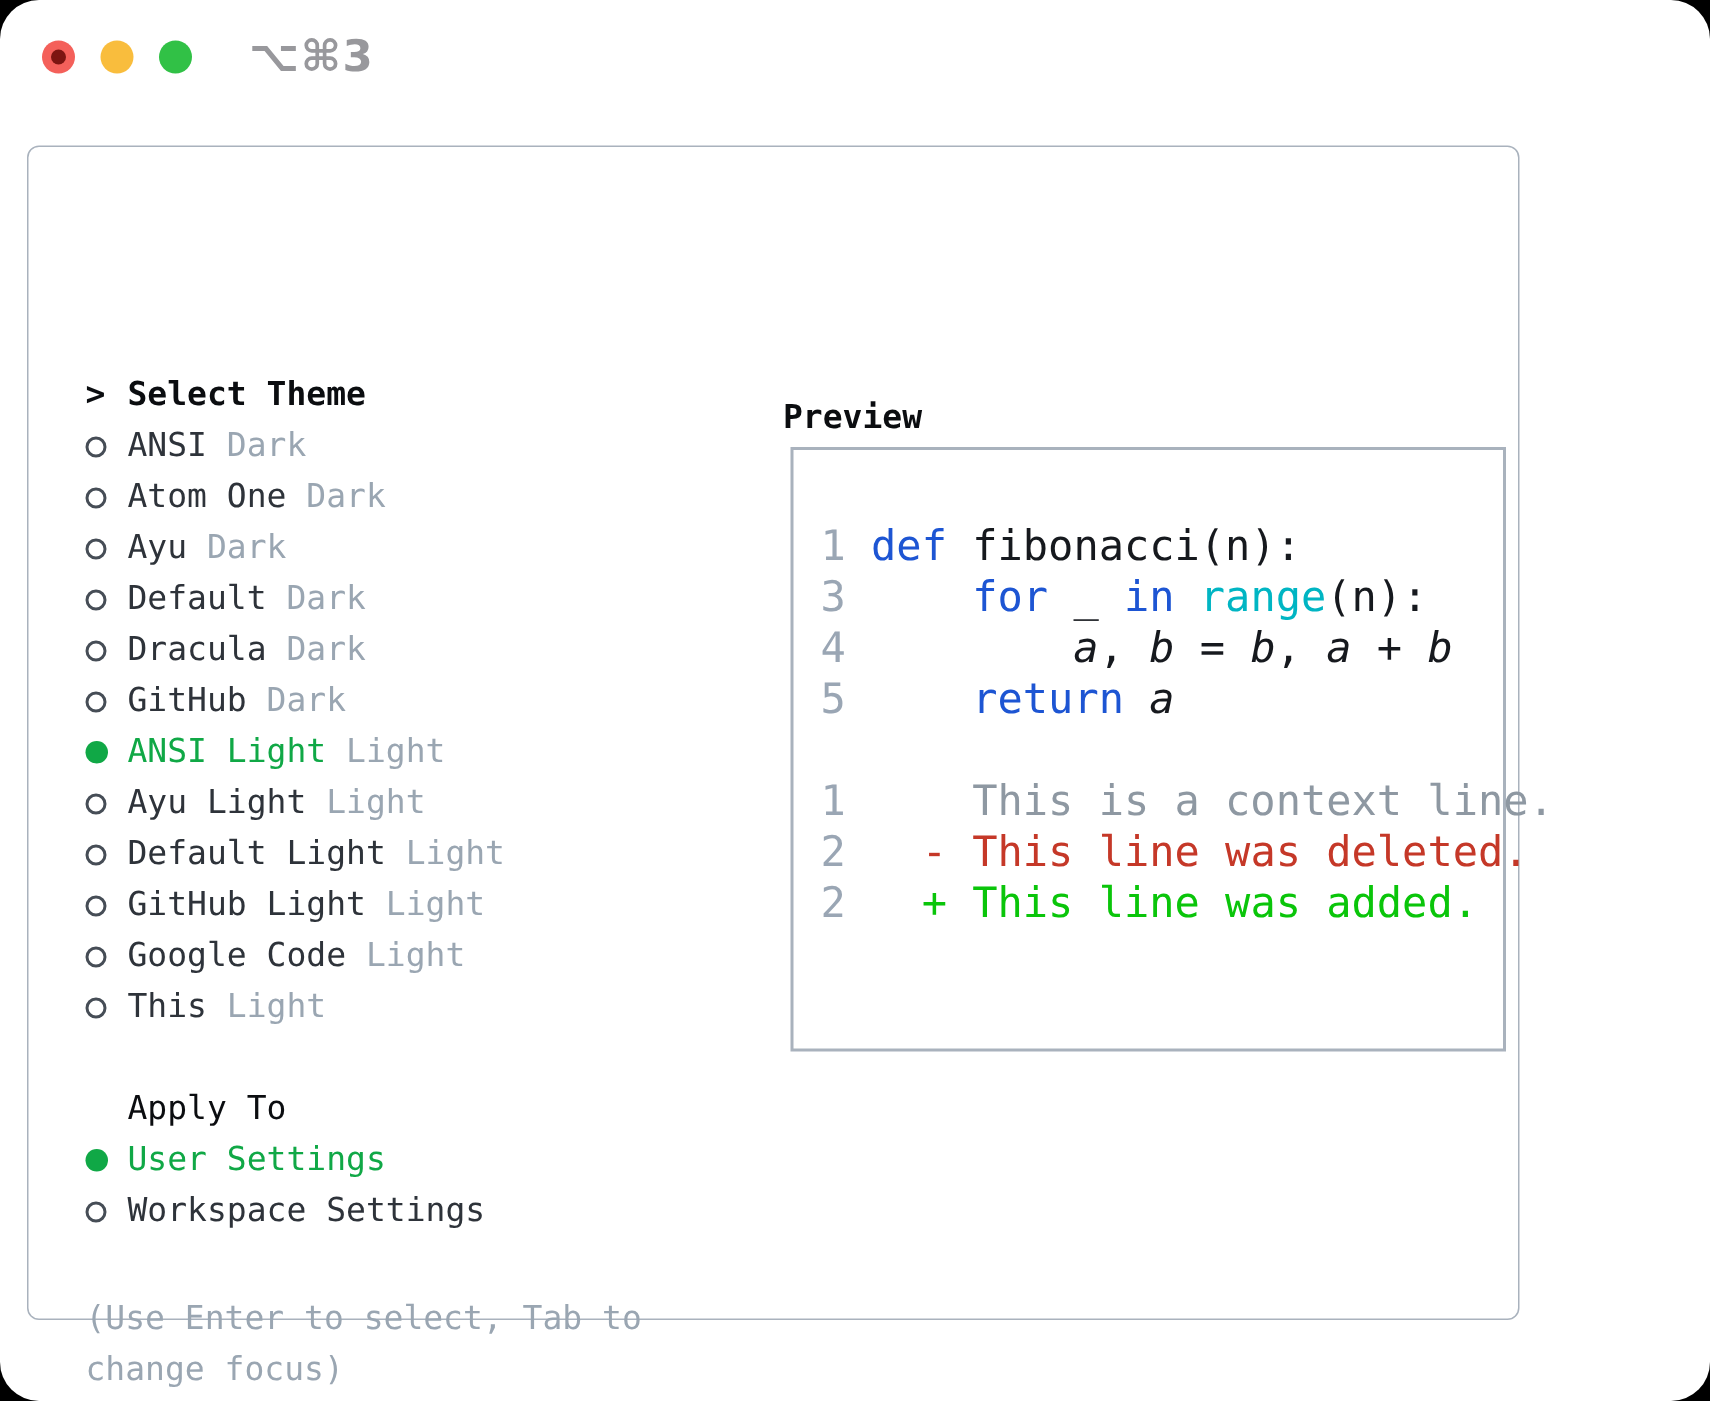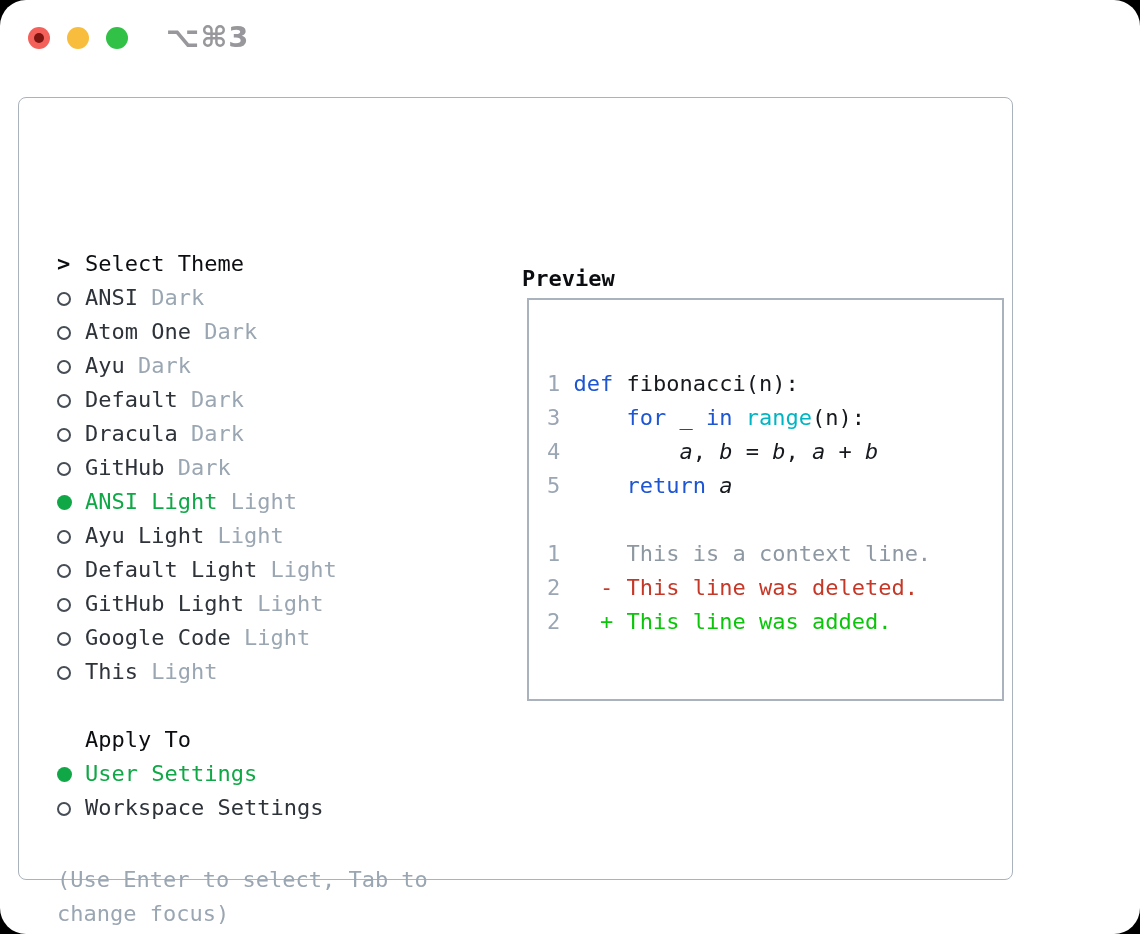--- a/index.html
+++ b/index.html
@@ -54,21 +54,21 @@
     background:#fff;
     box-sizing:border-box;
   }
   
   .left-col{
     position:absolute;left:38px;top:149px;
     font-size:22px;line-height:34px;color:var(--text);
   }
   .row{height:34px;white-space:pre;}
   .glyph{display:inline-block;width:28px;}
-  .hdr{font-weight:normal;color:var(--heading);}
+  .hdr{font-weight:bold;color:var(--heading);}
   .prefix{font-weight:bold;color:var(--heading);}
   .radio-ring{
     display:inline-block;width:12px;height:12px;border-radius:50%;
     border:2px solid #464d56;box-sizing:border-box;
     width:14px;height:14px;
     position:relative;top:1px;
   }
   .radio-dot{
     display:inline-block;width:15px;height:15px;border-radius:50%;
     background:var(--accent-green);
@@ -89,21 +89,21 @@
     font-size:22px;font-weight:bold;color:var(--heading);
   }
   .preview-box{
     position:absolute;left:508px;top:200px;width:477px;height:403px;
     border:2px solid var(--border);
     box-sizing:border-box;
     background:#fff;
   }
   .code{
     padding:47px 0 0 18px;
-    font-size:22px;line-height:34px;margin-top:20px;
+    font-size:28px;line-height:34px;
   }
   .code-line{height:34px;white-space:pre;}
   .tk-ln{color:var(--ln);}
   .tk-kw{color:var(--kw);}
   .tk-bi{color:var(--bi);text-align:center;}
   .tk-num{color:var(--numg);}
   .tk-txt{color:var(--code-text);}
   .tk-var{color:var(--code-text);font-style:italic;}
   .tk-ctx{color:var(--ctx);}
   .tk-del{color:var(--del);}

